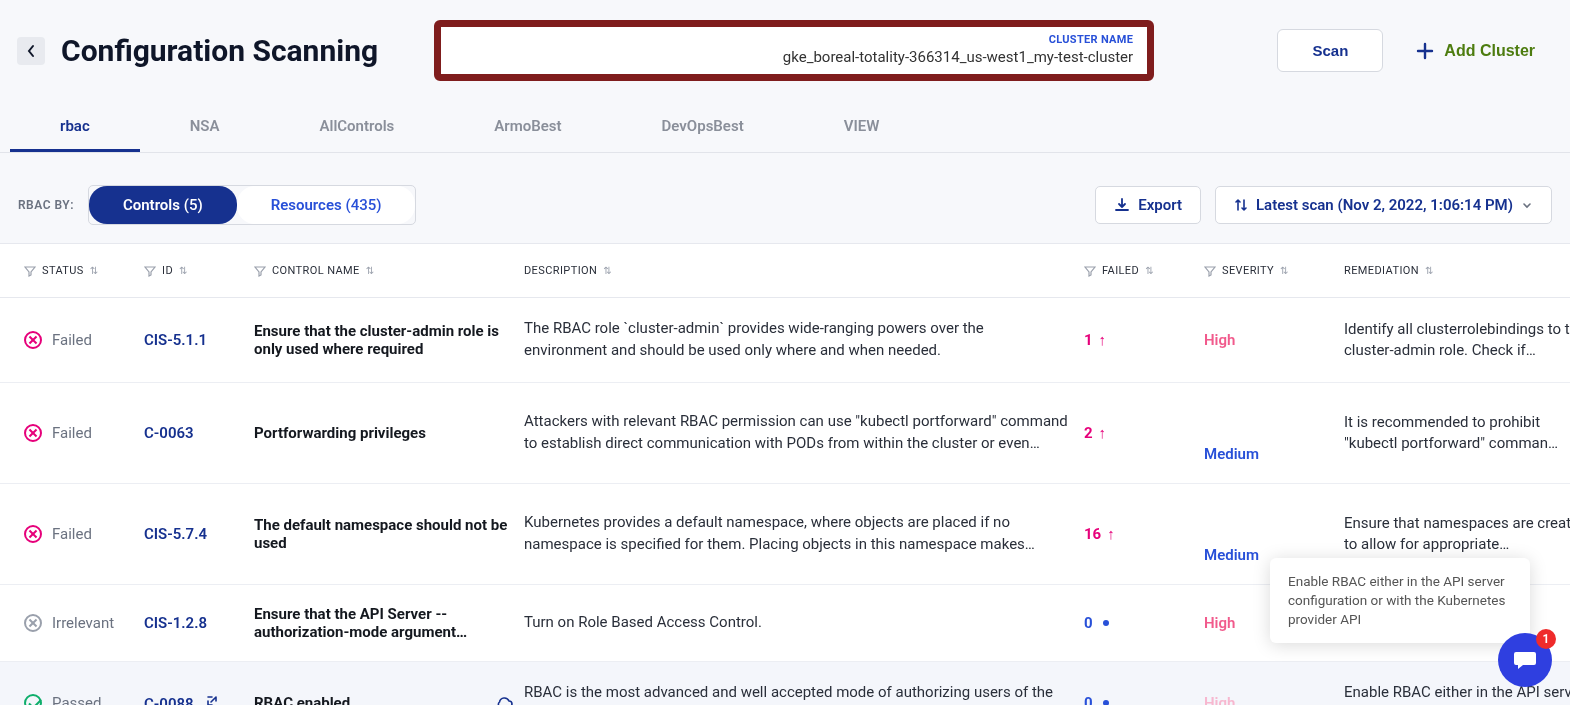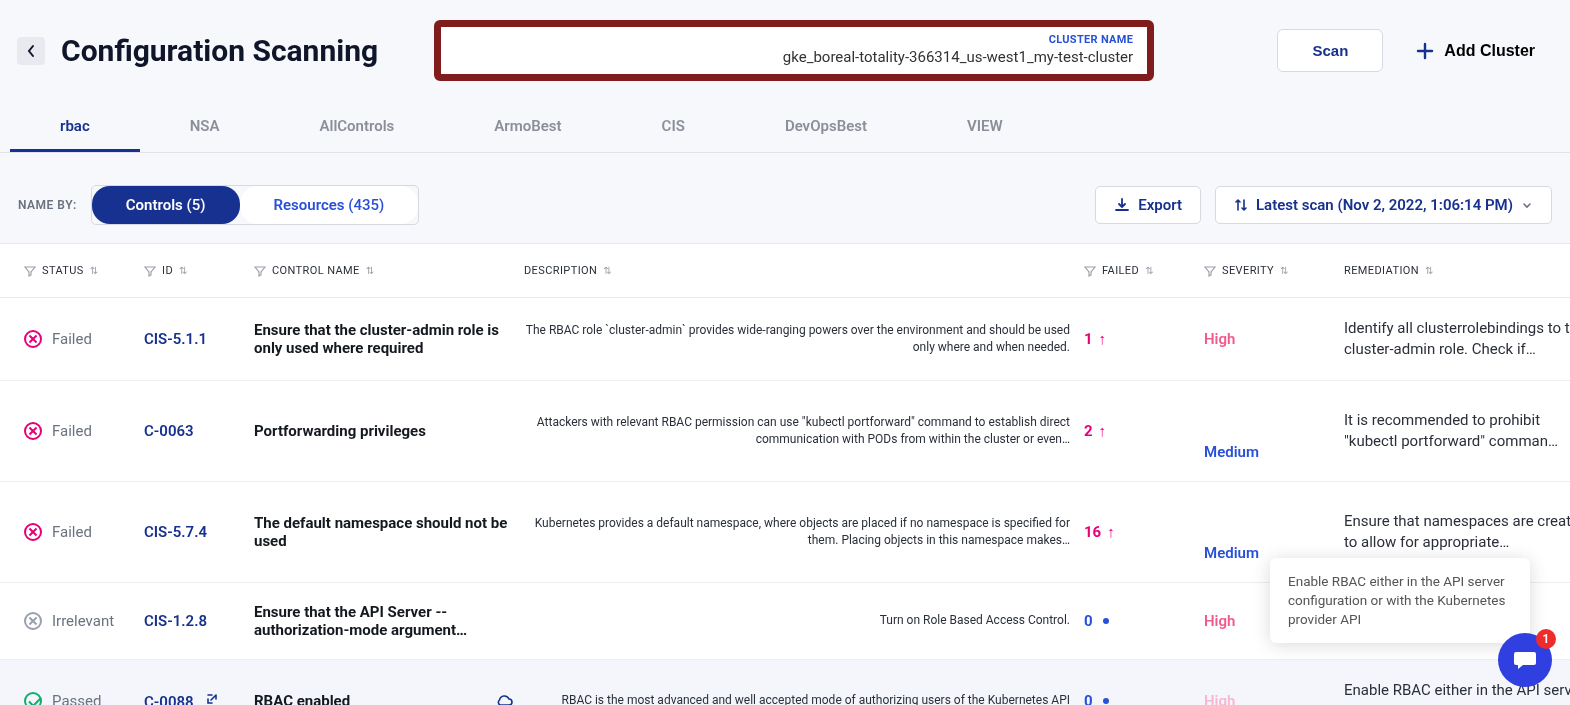--- a/index.html
+++ b/index.html
@@ -6,21 +6,21 @@
   body { font-family: -apple-system, BlinkMacSystemFont, "Segoe UI", Roboto, sans-serif; background: #f7f8fb; color: #1a1a1a; width: 1570px; }
   
   .header { display: flex; align-items: center; padding: 20px 18px 12px 17px; gap: 16px; }
   .back-btn { width: 28px; height: 28px; border-radius: 4px; background: #e8eaef; display:flex;align-items:center;justify-content:center; cursor:pointer; }
   .title { font-size: 30px; font-weight: 700; color:#0f1629; margin-right: 40px;}
   .cluster-box { border:7px solid #7f1d1d; border-radius:6px; padding:6px 14px 8px; min-width:720px; background:#fff;text-align:right; }
   .cluster-label { color:#2850d8; font-size:11px; font-weight:700; letter-spacing:.3px; }
   .cluster-name { font-size:15px; color:#333; margin-top:2px; }
   .header-spacer { flex:1; }
   .scan-btn { border:1px solid #d6d9e0; background:#fff; border-radius:6px; padding:12px 34px; font-size:15px; font-weight:600; color:#16318f; cursor:pointer; }
-  .addcluster-btn { border:none; background:transparent; color:#000000; font-size:16px; font-weight:700; cursor:pointer; display:flex; align-items:center; gap:10px; padding:12px 16px; border:1px solid transparent;}
+  .addcluster-btn { border:none; background:transparent; color:#4d7c0f; font-size:16px; font-weight:700; cursor:pointer; display:flex; align-items:center; gap:10px; padding:12px 16px; border:1px solid transparent;}
   .addcluster-btn svg { stroke:#16318f; }
 
   .tabs { display:flex; gap:0; border-bottom:1px solid #e2e4ea; padding:0 10px; margin-top:8px;align-items:center;}
   .tab { padding:16px 50px 14px; font-size:15px; font-weight:600; color:#8a8f9a; cursor:pointer; border-bottom:3px solid transparent; }
   .tab.active { color:#16318f; border-bottom-color:#16318f; }
 
   .controls-row { display:flex; align-items:center; padding:32px 18px 18px; }
   .viewby-label { font-size:12px; font-weight:600; color:#6b7280; letter-spacing:.5px; margin-right:14px;}
   .seg { display:flex; border:1px solid #d6d9e0; border-radius:5px; overflow:hidden; }
   .seg-btn { padding:10px 34px; font-size:15px; font-weight:600; background:#fff; color:#2850d8; cursor:pointer;border-radius:18px; }
@@ -46,21 +46,21 @@
   .status-irrelevant-icon { width:18px;height:18px;border:2px solid #9aa0ac;border-radius:50%;position:relative;}
   .status-irrelevant-icon::before,.status-irrelevant-icon::after{content:"";position:absolute;width:10px;height:2px;background:#9aa0ac;top:6px;left:2px;}
   .status-irrelevant-icon::before{transform:rotate(45deg);}
   .status-irrelevant-icon::after{transform:rotate(-45deg);}
   .status-passed-icon { width:18px;height:18px;border:2px solid #0fae6b;border-radius:50%;position:relative;}
   .status-passed-icon::before{content:"";position:absolute;width:10px;height:5px;border-left:2px solid #0fae6b;border-bottom:2px solid #0fae6b;top:3px;left:3px;transform:rotate(-45deg);}
   .id-cell { color:#16318f; font-weight:600; font-size:15px; cursor:pointer;}
   .id-cell.under { text-decoration:underline; }
   .name-cell { font-weight:700; font-size:15px; color:#14181f; padding-right:10px;}
   .name-cell-inner { display:flex; align-items:center; gap:10px; }
-  .desc-cell { font-size:12px; color:#2a2f3a; line-height:1.45; padding-right:14px;text-align:right;}
+  .desc-cell { font-size:15px; color:#2a2f3a; line-height:1.45; padding-right:14px;}
   .failed-cell { color:#e6007a; font-weight:700; font-size:15px; display:flex; align-items:center; gap:6px;}
   .failed-cell.zero { color:#2850d8; }
   .arrow-up { color:#e6007a; }
   .dot { width:6px;height:6px;border-radius:50%;background:#2850d8;display:inline-block;margin-left:4px;}
   .sev-high { color:#f15a8c; font-weight:600; font-size:15px;}
   .sev-high.faded { color:#f7b7cf; }
   .sev-med { color:#2850d8; font-weight:600; font-size:15px;margin-top:42px;}
   .rem-cell { font-size:15px; color:#2a2f3a; line-height:1.4;}
   .open-icon { margin-left:10px; color:#16318f; cursor:pointer; }
   .cloud-icon { margin-left:auto; color:#16318f; }
@@ -94,27 +94,26 @@
       </svg>
     <span>Add Cluster</span>
   </button>
 </div>
 
 <div class="tabs" id="tabs">
     <div class="tab active">rbac</div>
     <div class="tab">NSA</div>
     <div class="tab">AllControls</div>
     <div class="tab">ArmoBest</div>
-    <div class="tab">CIS</div>
     <div class="tab">DevOpsBest</div>
     <div class="tab">VIEW</div>
   </div>
 
 <div class="controls-row">
-  <span class="viewby-label">NAME BY:</span>
+  <span class="viewby-label">RBAC BY:</span>
   <div class="seg">
     <div class="seg-btn active">
       <span>Controls</span>
       <span class="seg-count">(5)</span>
     </div>
     <div class="seg-btn">
       <span>Resources</span>
       <span class="seg-count">(435)</span>
     </div>
   </div>

